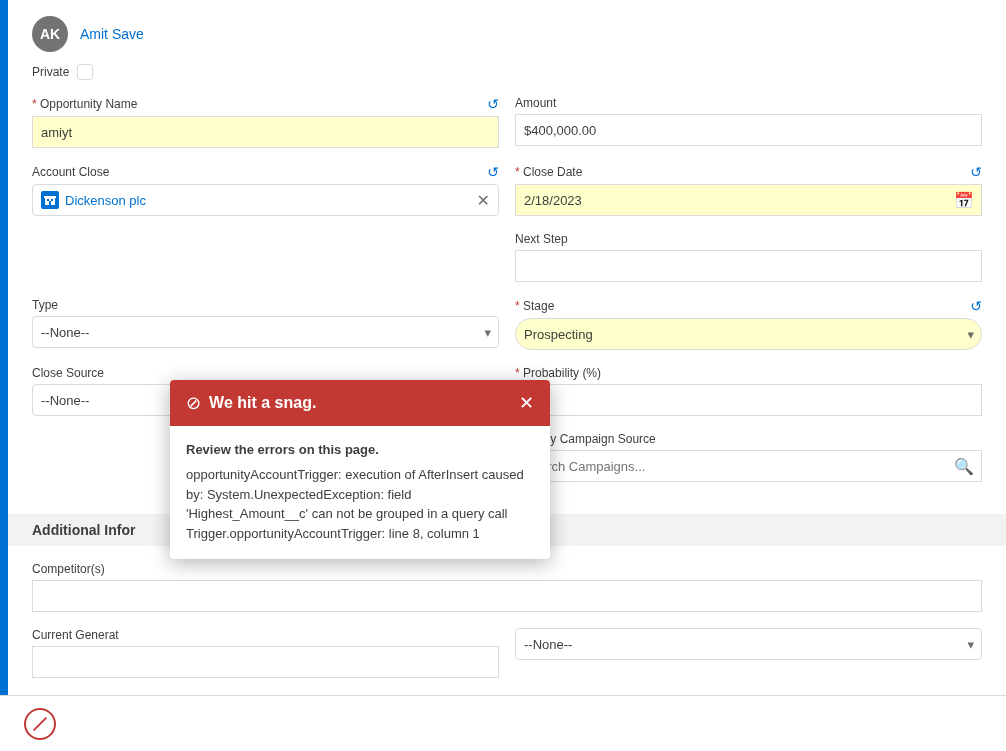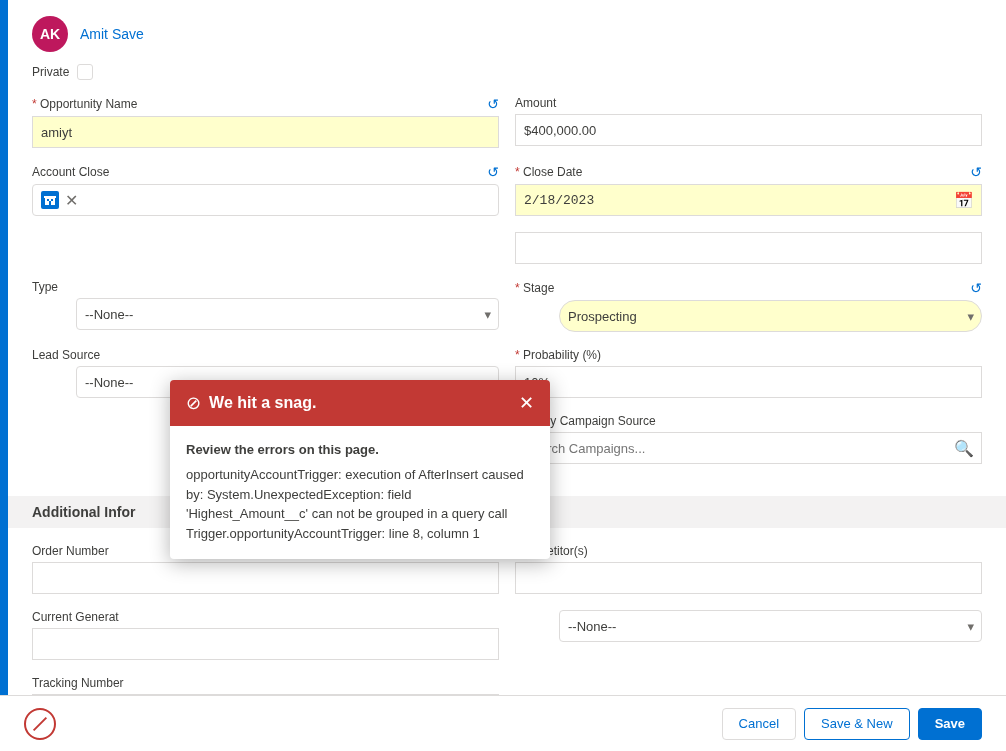--- a/index.html
+++ b/index.html
@@ -77,21 +77,20 @@
       background: #fff;
       outline: none;
     }
 
     .highlighted-field {
       background: #ffffcc;
     }
 
     .select-wrapper {
       position: relative;
-      margin-left: 44px;
     }
 
     .select-wrapper select {
       width: 100%;
       height: 32px;
       border: 1px solid #dddbda;
       border-radius: 4px;
       padding: 0 8px;
       font-size: 13px;
       color: #3e3e3c;
@@ -173,21 +172,21 @@
       display: flex;
       align-items: center;
       margin-bottom: 12px;
       gap: 12px;
     }
 
     .avatar {
       width: 36px;
       height: 36px;
       border-radius: 50%;
-      background: #be185d;
+      background: #737373;
       display: flex;
       align-items: center;
       justify-content: center;
       color: #fff;
       font-size: 14px;
       font-weight: 600;
     }
 
     .user-name {
       font-size: 14px;
@@ -440,38 +439,40 @@
         <div class="account-name-input">
           <div class="account-icon">
             <svg width="12" height="12" viewBox="0 0 12 12">
               <rect x="1" y="3" width="10" height="8" fill="white"></rect>
               <rect x="3" y="5" width="2" height="2" fill="#0070d2"></rect>
               <rect x="7" y="5" width="2" height="2" fill="#0070d2"></rect>
               <rect x="5" y="7" width="2" height="4" fill="#0070d2"></rect>
               <rect x="0" y="2" width="12" height="2" fill="white"></rect>
             </svg>
           </div>
+          <span class="account-name-text">Dickenson plc</span>
           <span class="account-clear">✕</span>
         </div>
       </div>
       <div class="form-col">
         <div class="field-label-with-undo">
           <span class="label-text required">Close Date</span>
           <span class="undo-icon">↺</span>
         </div>
         <div class="date-wrapper">
-          <input class="input-field highlighted-field" style="padding-right: 32px; font-family: Liberation Mono, monospace;" type="text" value="2/18/2023">
+          <input class="input-field highlighted-field" style="padding-right: 32px;" type="text" value="2/18/2023">
           <span class="calendar-icon">📅</span>
         </div>
       </div>
     </div>
 
     <div class="form-row">
       <div class="form-col"></div>
       <div class="form-col">
+        <span class="field-label">Next Step</span>
         <input class="input-field" type="text" value="" style="">
       </div>
     </div>
 
     <div class="form-row">
       <div class="form-col">
         <span class="field-label">Type</span>
         <div class="select-wrapper">
           <select>
             <option>--None--</option>
@@ -488,21 +489,21 @@
           <select class="highlighted" style="background:#ffffcc;border-radius:16px;">
             <option>Prospecting</option>
           </select>
           <span class="chevron-icon">▾</span>
         </div>
       </div>
     </div>
 
     <div class="form-row">
       <div class="form-col">
-        <span class="field-label">Lead Source</span>
+        <span class="field-label">Close Source</span>
         <div class="select-wrapper">
           <select>
             <option>--None--</option>
           </select>
           <span class="chevron-icon">▾</span>
         </div>
       </div>
       <div class="form-col">
         <span class="field-label required">Probability (%)</span>
         <input class="input-field" type="text" value="10%" style="">
@@ -521,24 +522,20 @@
       </div>
     </div>
   </div>
 
   <div class="additional-info-section">
     <span>Additional Infor</span>
   </div>
 
   <div class="additional-fields">
     <div class="form-row">
-      <div class="form-col">
-        <span class="field-label">Order Number</span>
-        <input class="input-field" type="text" value="" style="">
-      </div>
       <div class="form-col">
         <span class="field-label">Competitor(s)</span>
         <input class="input-field" type="text" value="" style="">
       </div>
     </div>
     <div class="form-row">
       <div class="form-col">
         <span class="field-label">Current Generat</span>
         <input class="input-field" type="text" value="" style="">
       </div>
@@ -572,18 +569,13 @@
   <div class="error-dialog-body">
     <div class="error-main-text">Review the errors on this page.</div>
     <div class="error-detail-text">opportunityAccountTrigger: execution of AfterInsert caused by: System.UnexpectedException: field 'Highest_Amount__c' can not be grouped in a query call Trigger.opportunityAccountTrigger: line 8, column 1</div>
   </div>
 </div>
 
 <div class="footer">
   <div class="footer-left">
     <div class="no-icon"></div>
   </div>
-  <div class="footer-actions">
-    <button class="btn-cancel">Cancel</button>
-    <button class="btn-save-new">Save &amp; New</button>
-    <button class="btn-save">Save</button>
-  </div>
 </div>
 
 </body></html>

